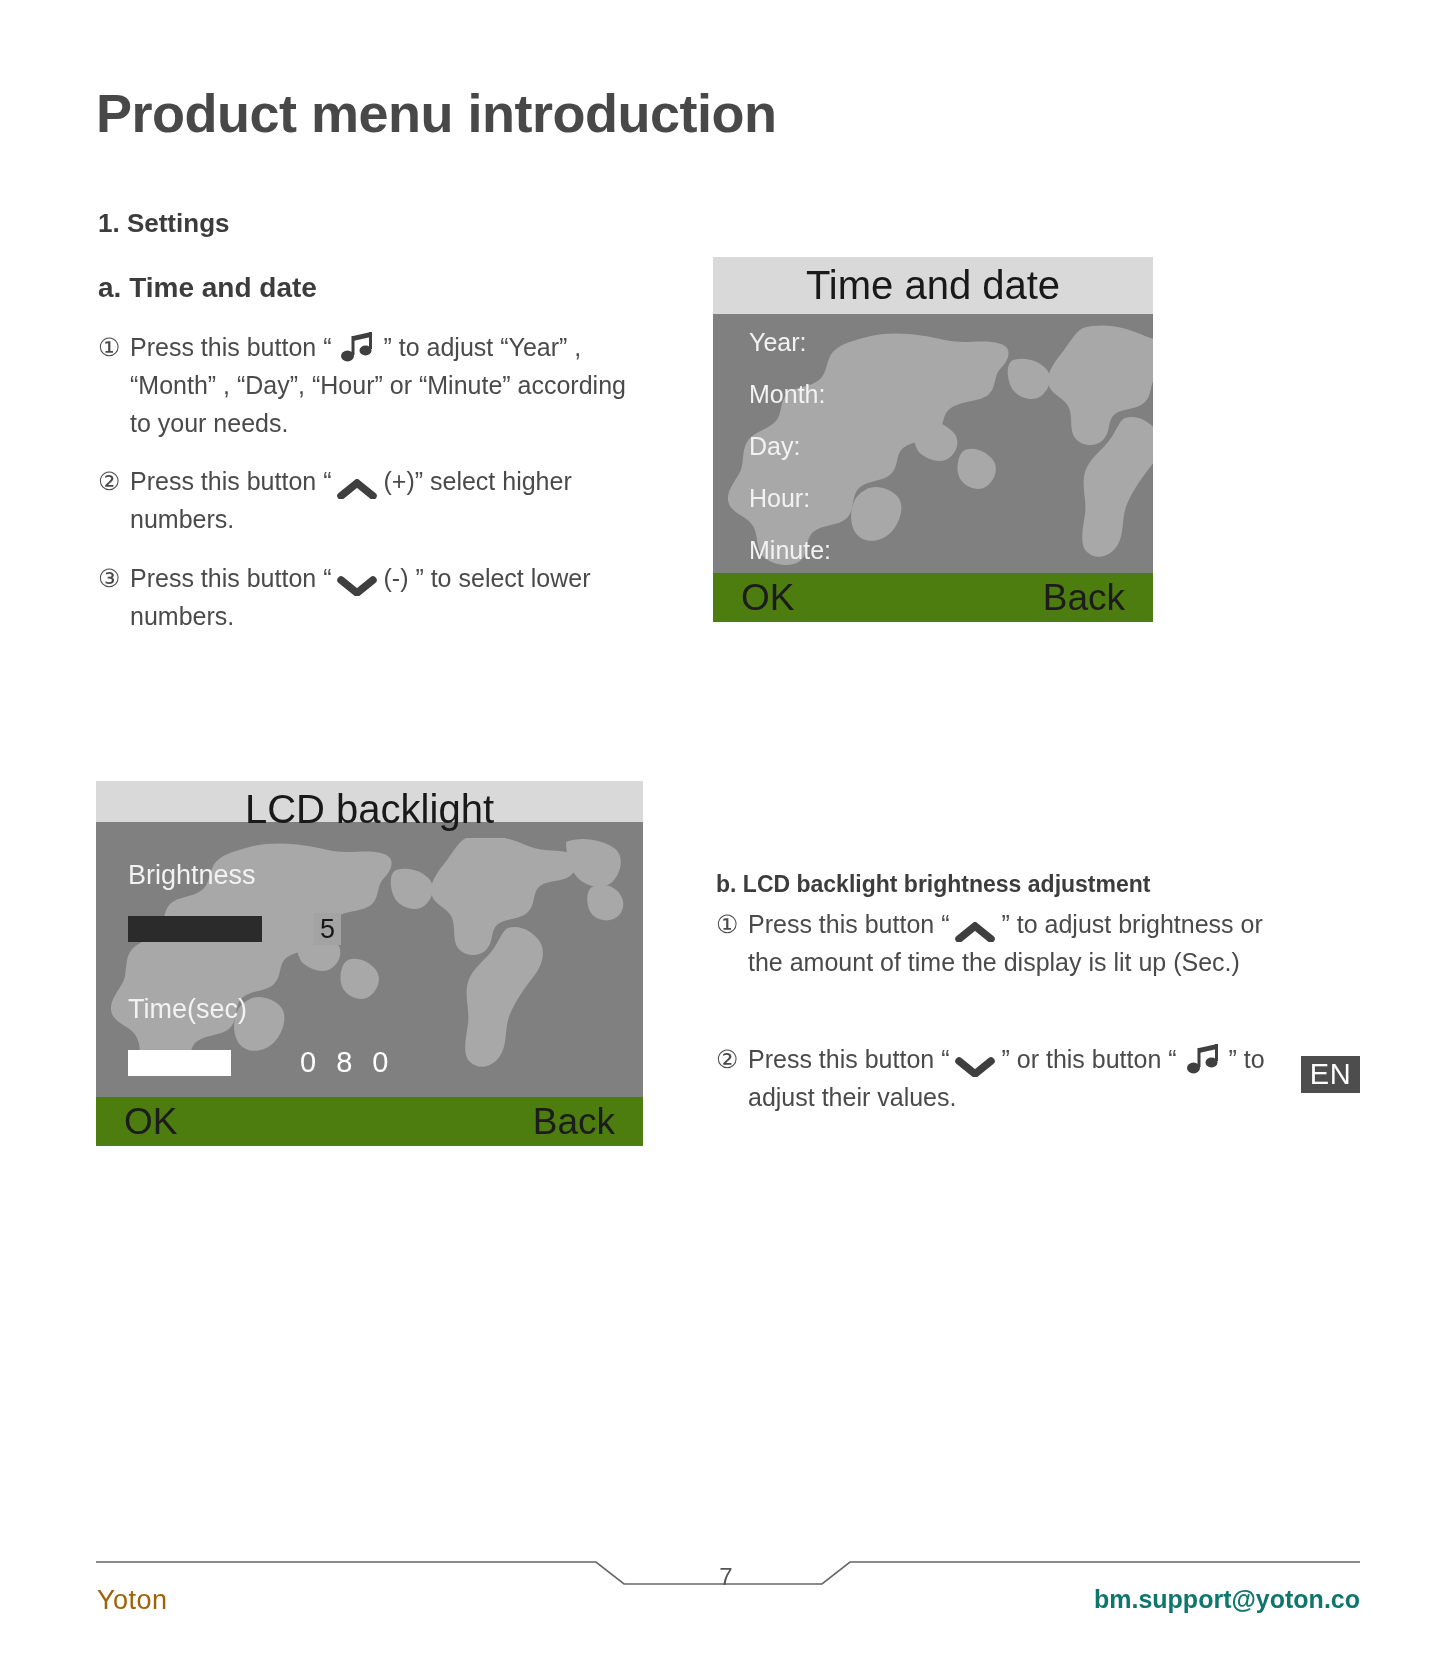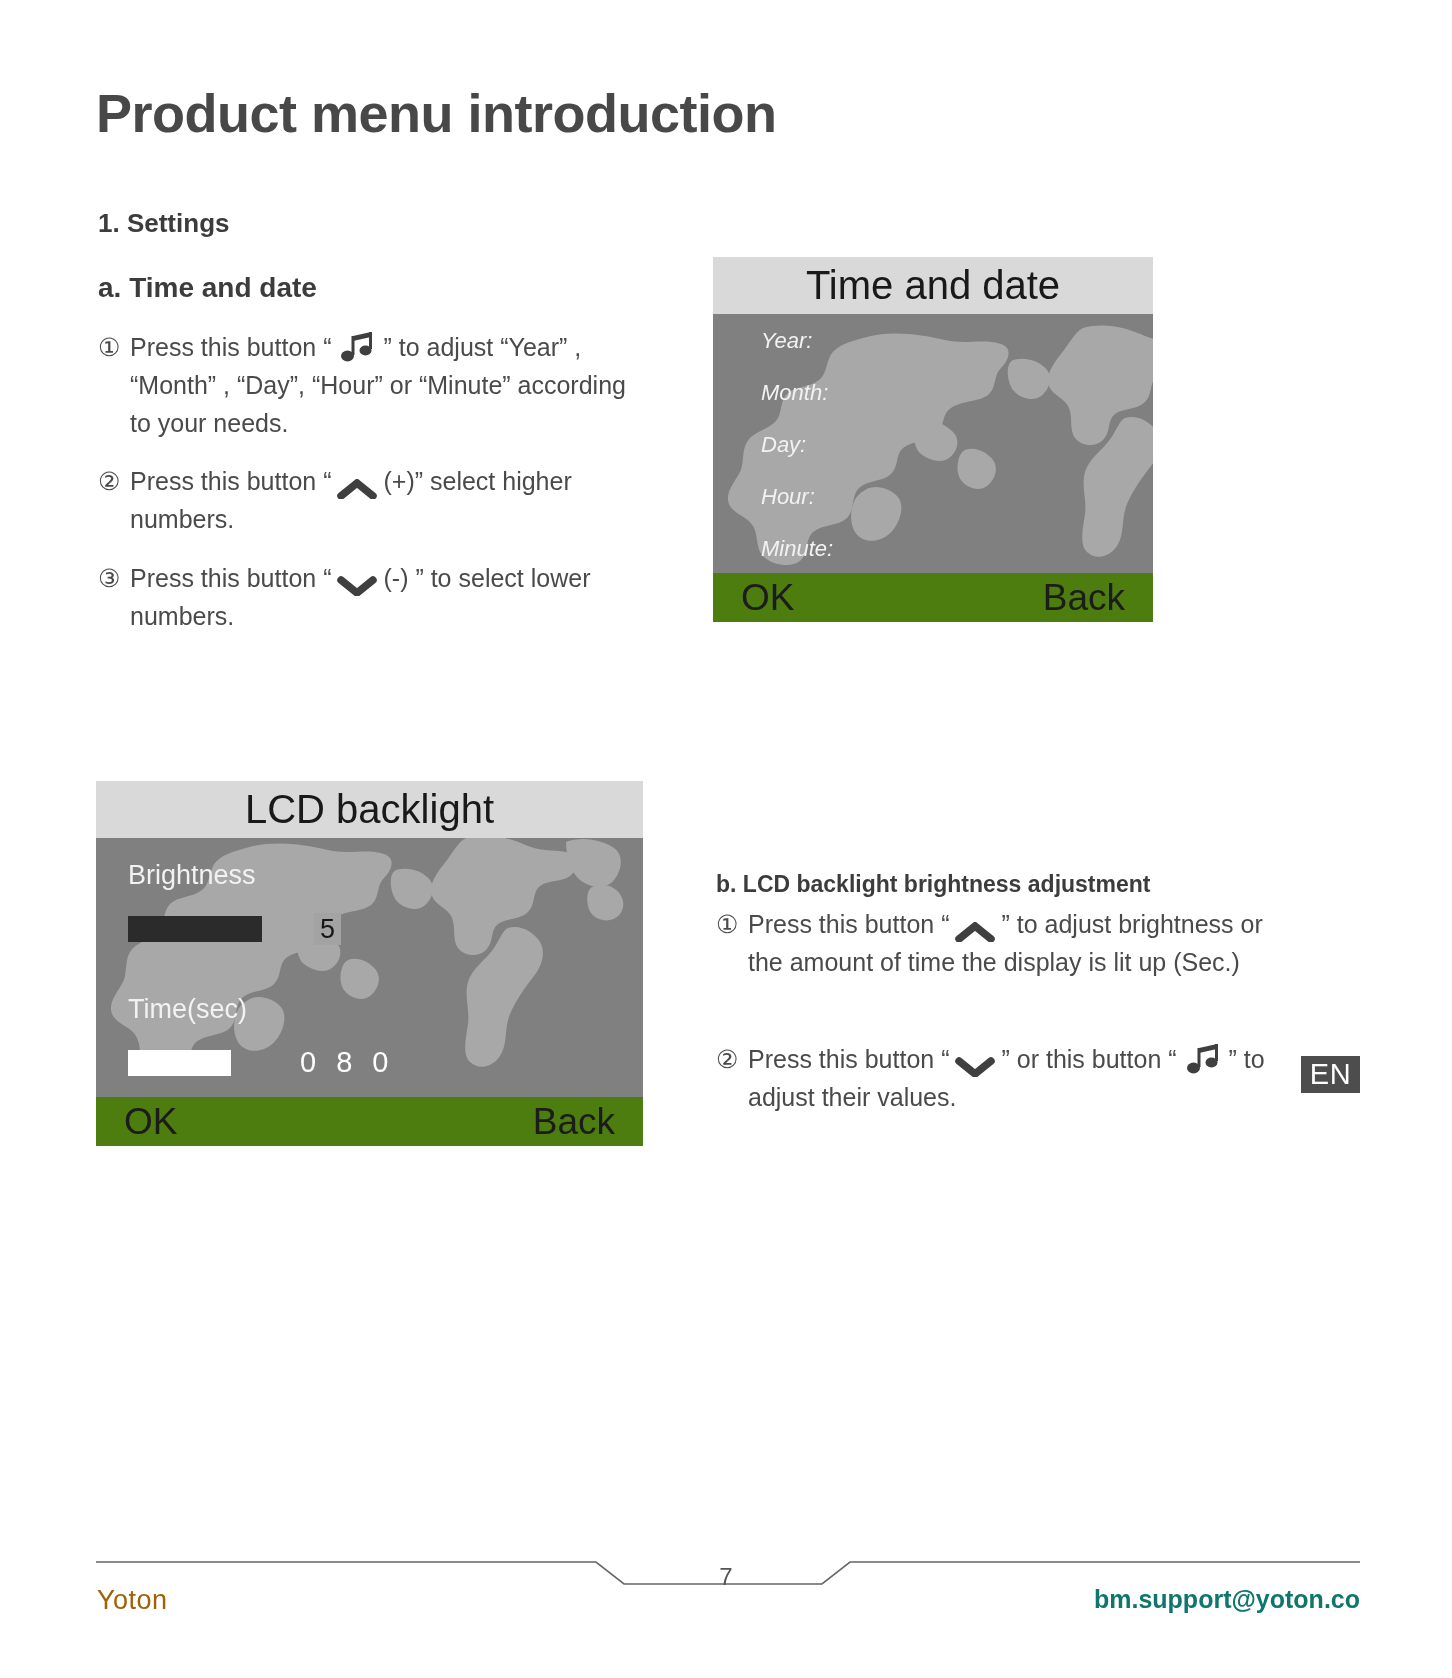--- a/index.html
+++ b/index.html
@@ -155,31 +155,31 @@
   }
   #screen-time .lcd-body {
     top: 57px;
     bottom: 49px;
   }
   #screen-time .lcd-footer {
     height: 49px;
     line-height: 49px;
     font-size: 37px;
   }
-  #screen-time .lcd-label { font-size: 22px; left: 48px; font-style: italic; }
+  #screen-time .lcd-label { font-size: 25px; left: 36px; }
 
   
   #screen-backlight {
     left: 96px;
     top: 781px;
     width: 547px;
     height: 365px;
   }
   #screen-backlight .lcd-title {
-    height: 57px;
+    height: 41px;
     line-height: 57px;
     font-size: 40px;
   }
   #screen-backlight .lcd-body {
     top: 57px;
     bottom: 49px;
   }
   #screen-backlight .lcd-footer {
     height: 49px;
     line-height: 49px;

